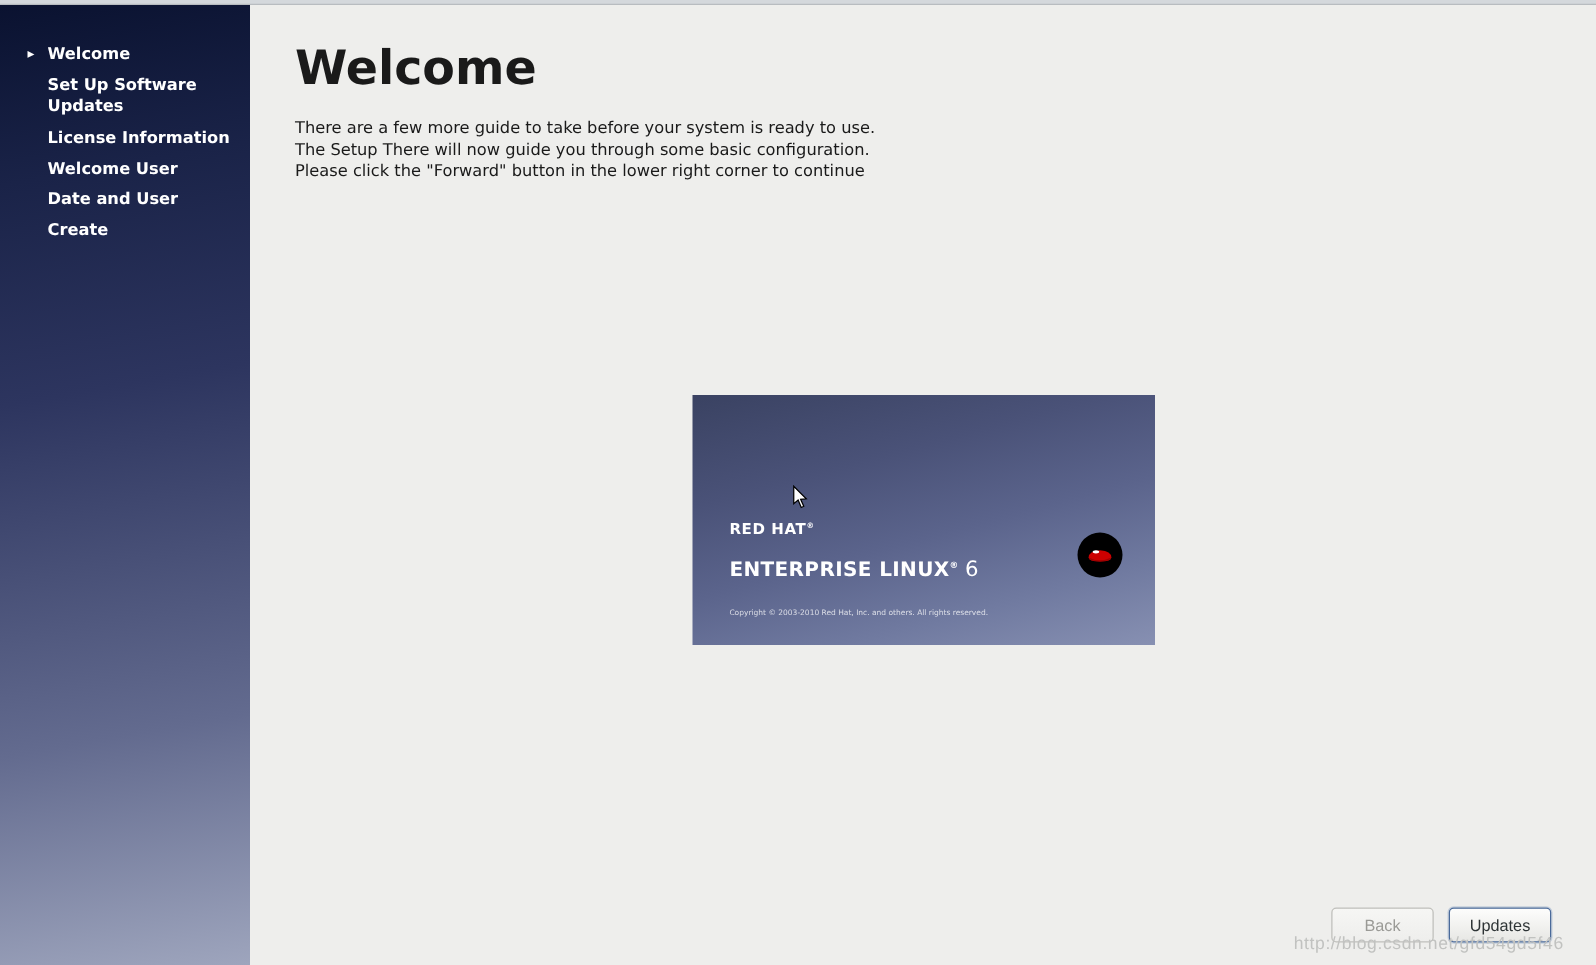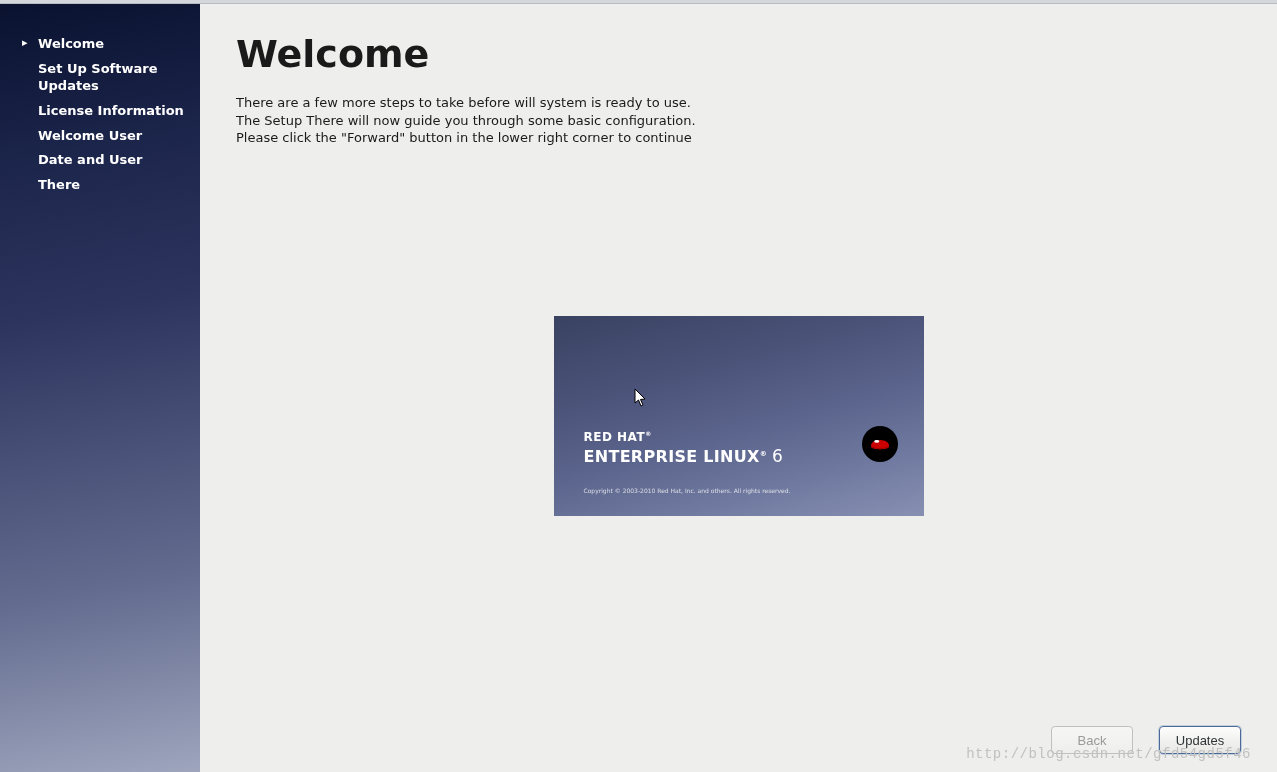--- a/index.html
+++ b/index.html
@@ -67,21 +67,21 @@
     color: #fff;
     overflow: hidden;
   }
   .splash .brand {
     position: absolute;
     left: 30px;
     bottom: 50px;
   }
   .splash .brand .l1 { font-size: 12px; font-weight: bold; letter-spacing: 0.5px; }
   .splash .brand .l1 sup { font-size: 6px; vertical-align: super; }
-  .splash .brand .l2 { font-size: 16px; font-weight: bold; letter-spacing: 0.3px; margin-top:2px; display:flex; align-items:baseline; gap:5px;}
+  .splash .brand .l2 { font-size: 16px; font-weight: bold; letter-spacing: 0.3px; margin-top:16px; display:flex; align-items:baseline; gap:5px;}
   .splash .brand .l2 sup { font-size: 7px; vertical-align: super; }
   .splash .brand .l2 .six { font-weight: normal; font-size: 17px; }
   .splash .copy {
     position: absolute;
     left: 30px;
     bottom: 22px;
     font-size: 6px;
     opacity: 0.75;
   }
   .splash .hat {
@@ -93,21 +93,21 @@
     border-radius: 50%;
     background: #000;
     display:flex;
     align-items:center;
     justify-content:center;
   }
   .splash .hat svg { width: 26px; height: 20px; }
   .footer {
     display: flex;
     justify-content: flex-end;
-    gap: 26px;
+    gap: 12px;
     padding-top: 10px;
   }
   .btn {
     min-width: 82px;
     height: 28px;
     padding: 0 14px;
     font-size: 13px;
     border: 1px solid #8f8f8b;
     border-radius: 4px;
     background: linear-gradient(#fdfdfc, #e7e7e4);
@@ -121,21 +121,21 @@
     background: linear-gradient(#f6f6f4, #eeeeec);
   }
   .btn.primary {
     border-color: #4a6a9a;
     box-shadow: 0 0 0 1px rgba(70,110,170,0.25);
   }
   .watermark {
     position: absolute;
     right: 26px;
     bottom: 10px;
-    font-family: Liberation Mono, monospace;
+    font-family: Liberation Sans, sans-serif;
     font-size: 14px;
     color: #c1c2c0;
     letter-spacing: 0.5px;
     pointer-events: none;
   }
   .cursor {
     position: absolute;
     left: 634px;
     top: 388px;
     pointer-events: none;
@@ -159,30 +159,30 @@
       <li>
         <span>License Information</span>
       </li>
       <li>
         <span>Welcome User</span>
       </li>
       <li>
         <span>Date and User</span>
       </li>
       <li>
-        <span>There</span>
+        <span>Create</span>
       </li>
     </ul>
   </nav>
 
   <main class="main">
     <h1 class="title">Welcome</h1>
 
     <div class="body-text">
-      <p>There are a few more steps to take before will system is ready to use.</p>
+      <p>There are a few more guide to take before your system is ready to use.</p>
       <p>The Setup There will now guide you through some basic configuration.</p>
       <p>Please click the "Forward" button in the lower right corner to continue</p>
     </div>
 
     <div class="splash-holder">
       <div class="splash">
         <div class="brand">
           <div class="l1">
             <span>RED HAT</span><sup>®</sup>
           </div>

